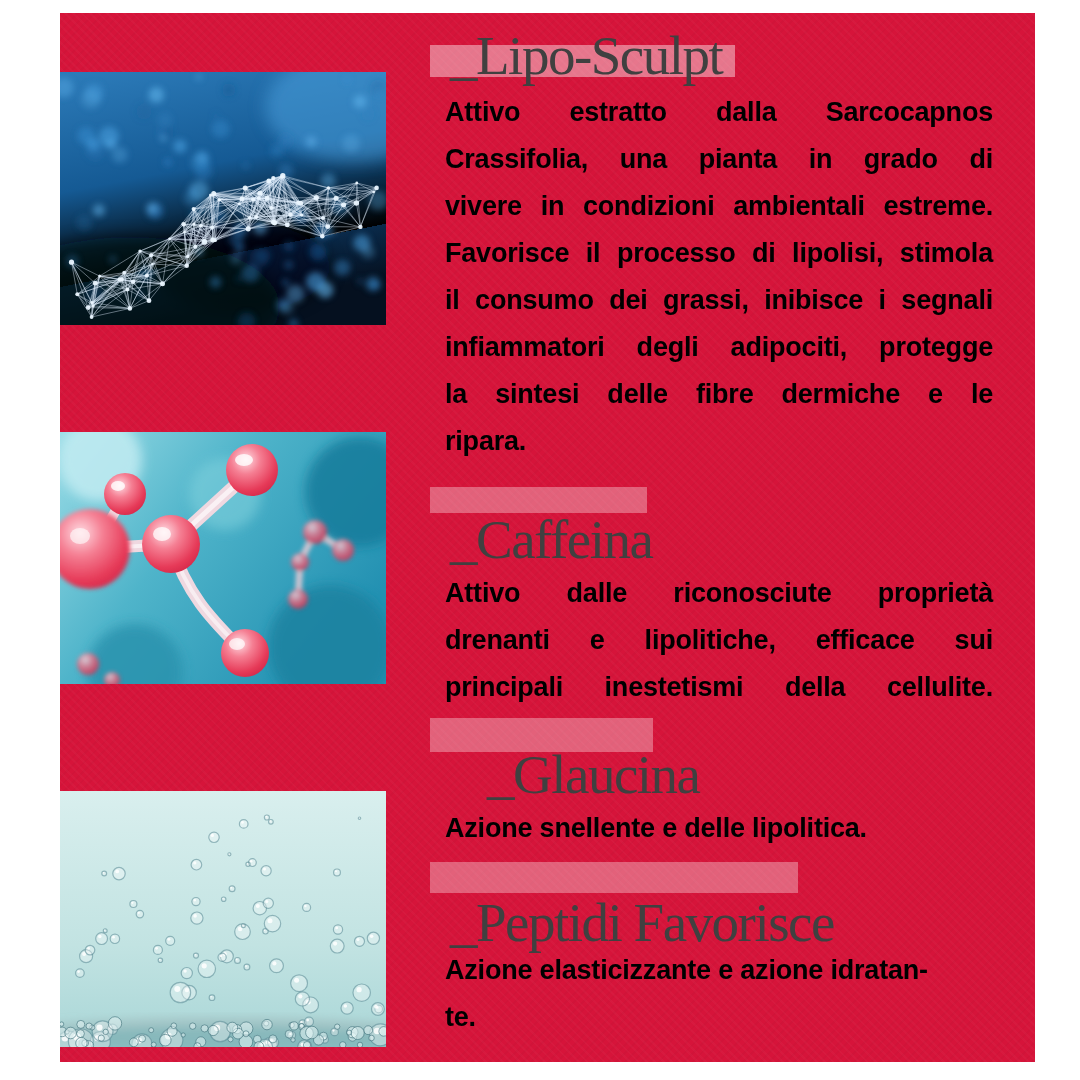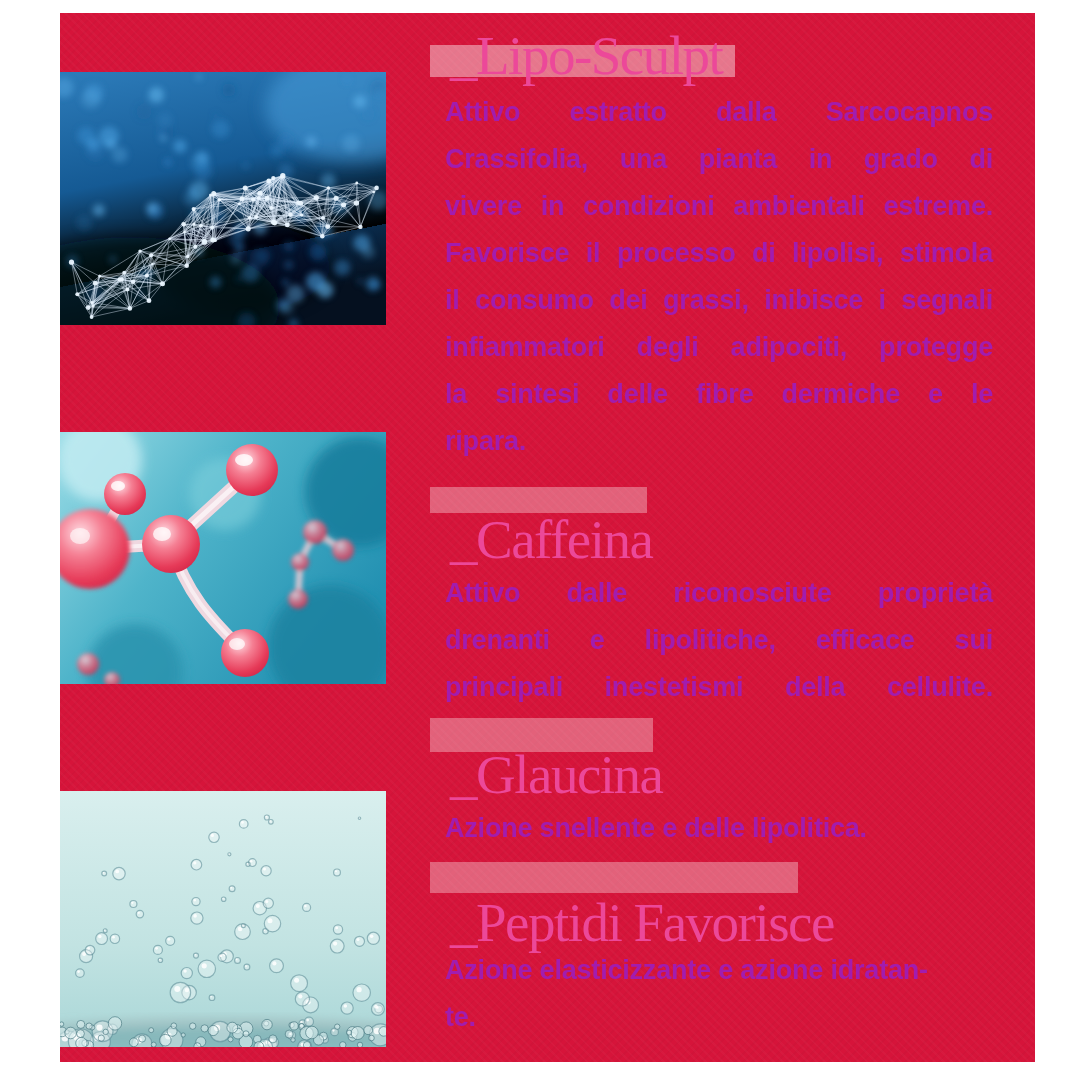--- a/index.html
+++ b/index.html
@@ -20,31 +20,31 @@
   .photo-molecules{top:432px;height:252px;}
   .photo-water{top:791px;height:256px;}
 
   .highlight-bar{position:absolute;background:rgba(255,255,255,0.33);}
   .bar-lipo{left:430px;top:45px;width:305px;height:32px;background:rgba(255,255,255,0.42);}
   .bar-caffeina{left:430px;top:487px;width:217px;height:26px;}
   .bar-glaucina{left:430px;top:718px;width:223px;height:34px;}
   .bar-peptidi{left:430px;top:862px;width:368px;height:31px;}
 
   .heading{
-    position:absolute;left:450px;margin:0;color:#ec4899;
+    position:absolute;left:450px;margin:0;color:#404040;
     font-family:"Liberation Serif",serif;font-weight:400;
     font-size:55px;line-height:58px;letter-spacing:-1.5px;white-space:nowrap;z-index:2;
   }
   .h-lipo{top:27px;}
   .h-caffeina{top:511px;text-align:right;}
-  .h-glaucina{top:746px;}
+  .h-glaucina{top:746px;margin-left:37px;}
   .h-peptidi{top:894px;}
 
   .body-text{
-    position:absolute;left:445px;width:548px;margin:0;color:#a21caf;
+    position:absolute;left:445px;width:548px;margin:0;color:#000000;
     font-weight:700;font-size:27px;line-height:47px;letter-spacing:-0.2px;
     text-align:justify;white-space:pre-line;z-index:2;
   }
   .justify-all{text-align-last:justify;}
   .p-lipo{top:89px;}
   .p-caffeina{top:570px;}
   .p-glaucina{top:805px;}
   .p-peptidi{top:947px;}
 </style>
 </head>

